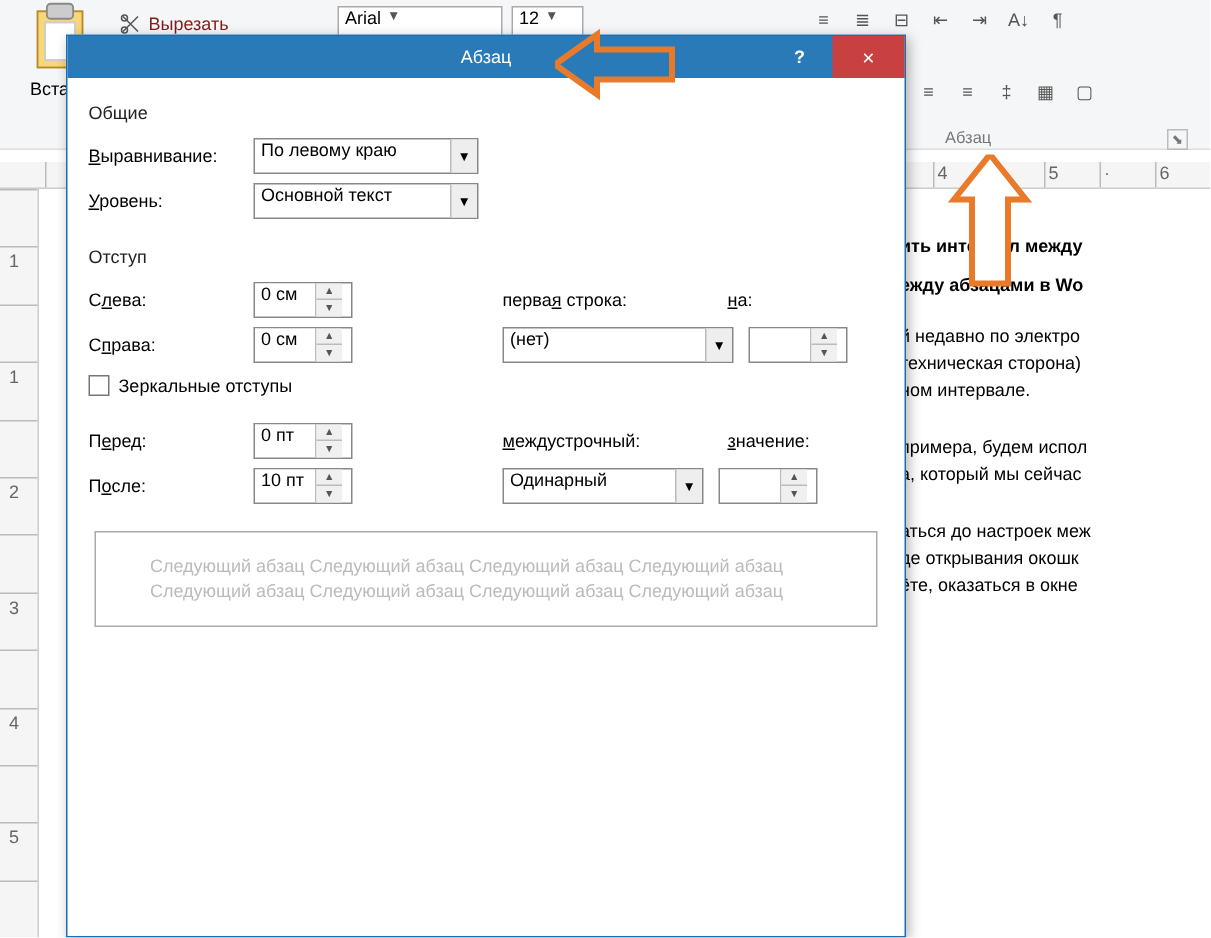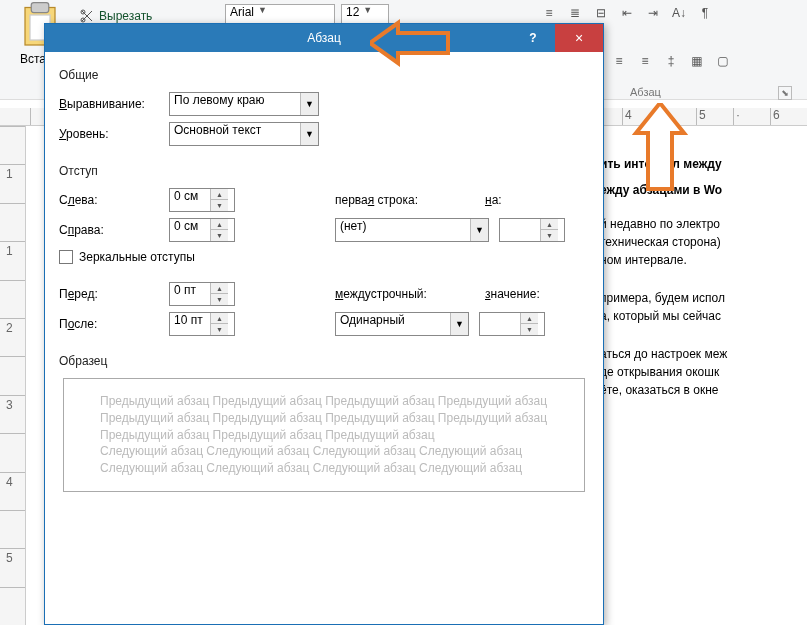--- a/index.html
+++ b/index.html
@@ -1,18 +1,18 @@
 <!DOCTYPE html>
 <html><head>
 <meta charset="utf-8">
 <style>
 *{box-sizing:border-box;margin:0;padding:0;font-family:'Segoe UI',Tahoma,sans-serif;font-size:12px}
 body{background:#fff;overflow:hidden;width:807px;height:625px;position:relative}
 .ribbon{background:#f5f6f7;height:100px;border-bottom:1px solid #ddd;position:relative;padding:4px 12px}
-.rb-btn{display:inline-flex;align-items:center;gap:4px;padding:2px 4px;color:#14532d}
+.rb-btn{display:inline-flex;align-items:center;gap:4px;padding:2px 4px;color:#7f1d1d}
 .rb-btn .ic{width:16px;height:16px;display:inline-block}
 .cut{position:absolute;left:75px;top:6px}
 .fontbox{position:absolute;left:225px;top:4px;display:flex;gap:6px}
 .combo{background:#fff;border:1px solid #aaa;height:22px;display:flex;align-items:flex-start;padding:0 4px;gap:4px}
 .combo .dd{color:#555;font-size:9px}
 .mini-row{position:absolute;left:540px;top:4px;display:flex;gap:8px}
 .mini-row2{position:absolute;left:610px;top:52px;display:flex;gap:8px}
 .mini-ic{width:18px;height:18px;border:1px solid transparent;display:flex;align-items:center;justify-content:center;color:#555}
 .grp-lbl{position:absolute;left:630px;top:86px;color:#777;font-size:11px}
 .grp-launch{position:absolute;left:778px;top:86px;width:14px;height:14px;border:1px solid #bbb;color:#777;font-size:9px;text-align:center;line-height:12px}
@@ -255,23 +255,21 @@
             <input value="" style="">
             <div class="btns">
               <div>▲</div>
               <div>▼</div>
             </div>
           </div>
       </div>
     </div>
 
     <div class="grp">
-      <div class="grp-title">Образец</div>
       <div class="preview">
-        <div>Предыдущий абзац Предыдущий абзац Предыдущий абзац Предыдущий абзац Предыдущий абзац Предыдущий абзац Предыдущий абзац Предыдущий абзац Предыдущий абзац Предыдущий абзац Предыдущий абзац</div>
         <div>Следующий абзац Следующий абзац Следующий абзац Следующий абзац Следующий абзац Следующий абзац Следующий абзац Следующий абзац</div>
       </div>
     </div>
 
   </div>
 </div>
 
 <svg class="arrow-h" width="90" height="50">
   <polygon points="0,25 28,5 28,15 78,15 78,35 28,35 28,45" fill="#2a7ab8" stroke="#e87a2a" stroke-width="4"></polygon>
 </svg>

